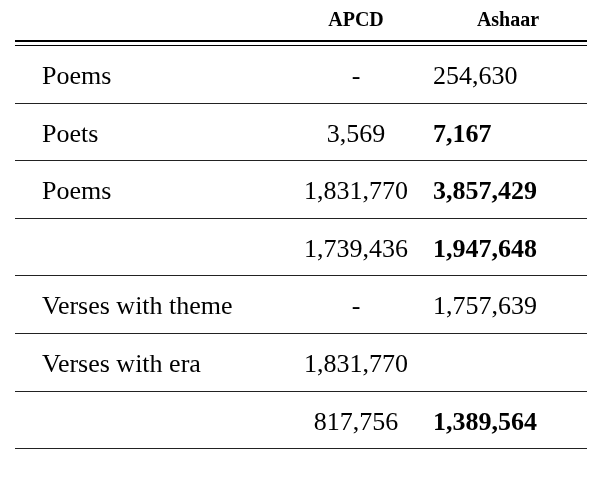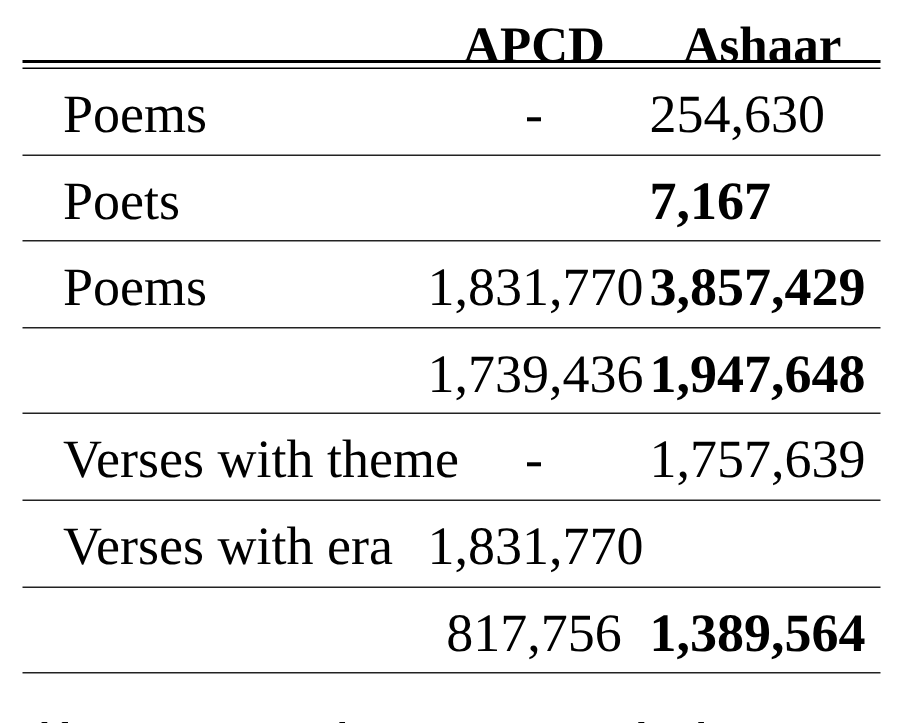--- a/index.html
+++ b/index.html
@@ -20,23 +20,23 @@
       left: 15px;
       top: 0;
       width: 572px;
     }
     .header {
       position: relative;
       height: 40px;
     }
     .header .col {
       position: absolute;
-      top: 16px;
+      top: 4px;
       font-weight: bold;
-      font-size: 34px;
+      font-size: 20px;
       line-height: 30px;
     }
     .col-apcd-h { left: 266px; width: 150px; text-align: center; }
     .col-ashaar-h { left: 418px; width: 150px; text-align: center; }
 
     .double-rule {
       position: absolute;
       left: 0;
       width: 572px;
       top: 40px;
@@ -49,21 +49,21 @@
       position: absolute;
       left: 0;
       top: 46px;
       width: 572px;
     }
     .row {
       position: relative;
       height: 57.6px;
       border-bottom: 1.5px solid #222;
       box-sizing: border-box;
-      font-size: 36px;
+      font-size: 26px;
     }
     .row .cell {
       position: absolute;
       top: 15px;
       line-height: 30px;
       white-space: nowrap;
     }
     .cell.label { left: 27px; }
     .cell.apcd { left: 270px; width: 142px; text-align: center; }
     .cell.ashaar { left: 418px; width: 150px; }
@@ -98,20 +98,21 @@
   <div class="double-rule"></div>
 
   <div class="rows">
     <div class="row">
       <span class="cell label">Poems</span>
       <span class="cell apcd">-</span>
       <span class="cell ashaar">254,630</span>
     </div>
     <div class="row">
       <span class="cell label">Poets</span>
+      <span class="cell apcd">3,569</span>
       <span class="cell ashaar bold">7,167</span>
     </div>
     <div class="row">
       <span class="cell label">Poems</span>
       <span class="cell apcd">1,831,770</span>
       <span class="cell ashaar bold">3,857,429</span>
     </div>
     <div class="row">
       <span class="cell apcd">1,739,436</span>
       <span class="cell ashaar bold">1,947,648</span>

